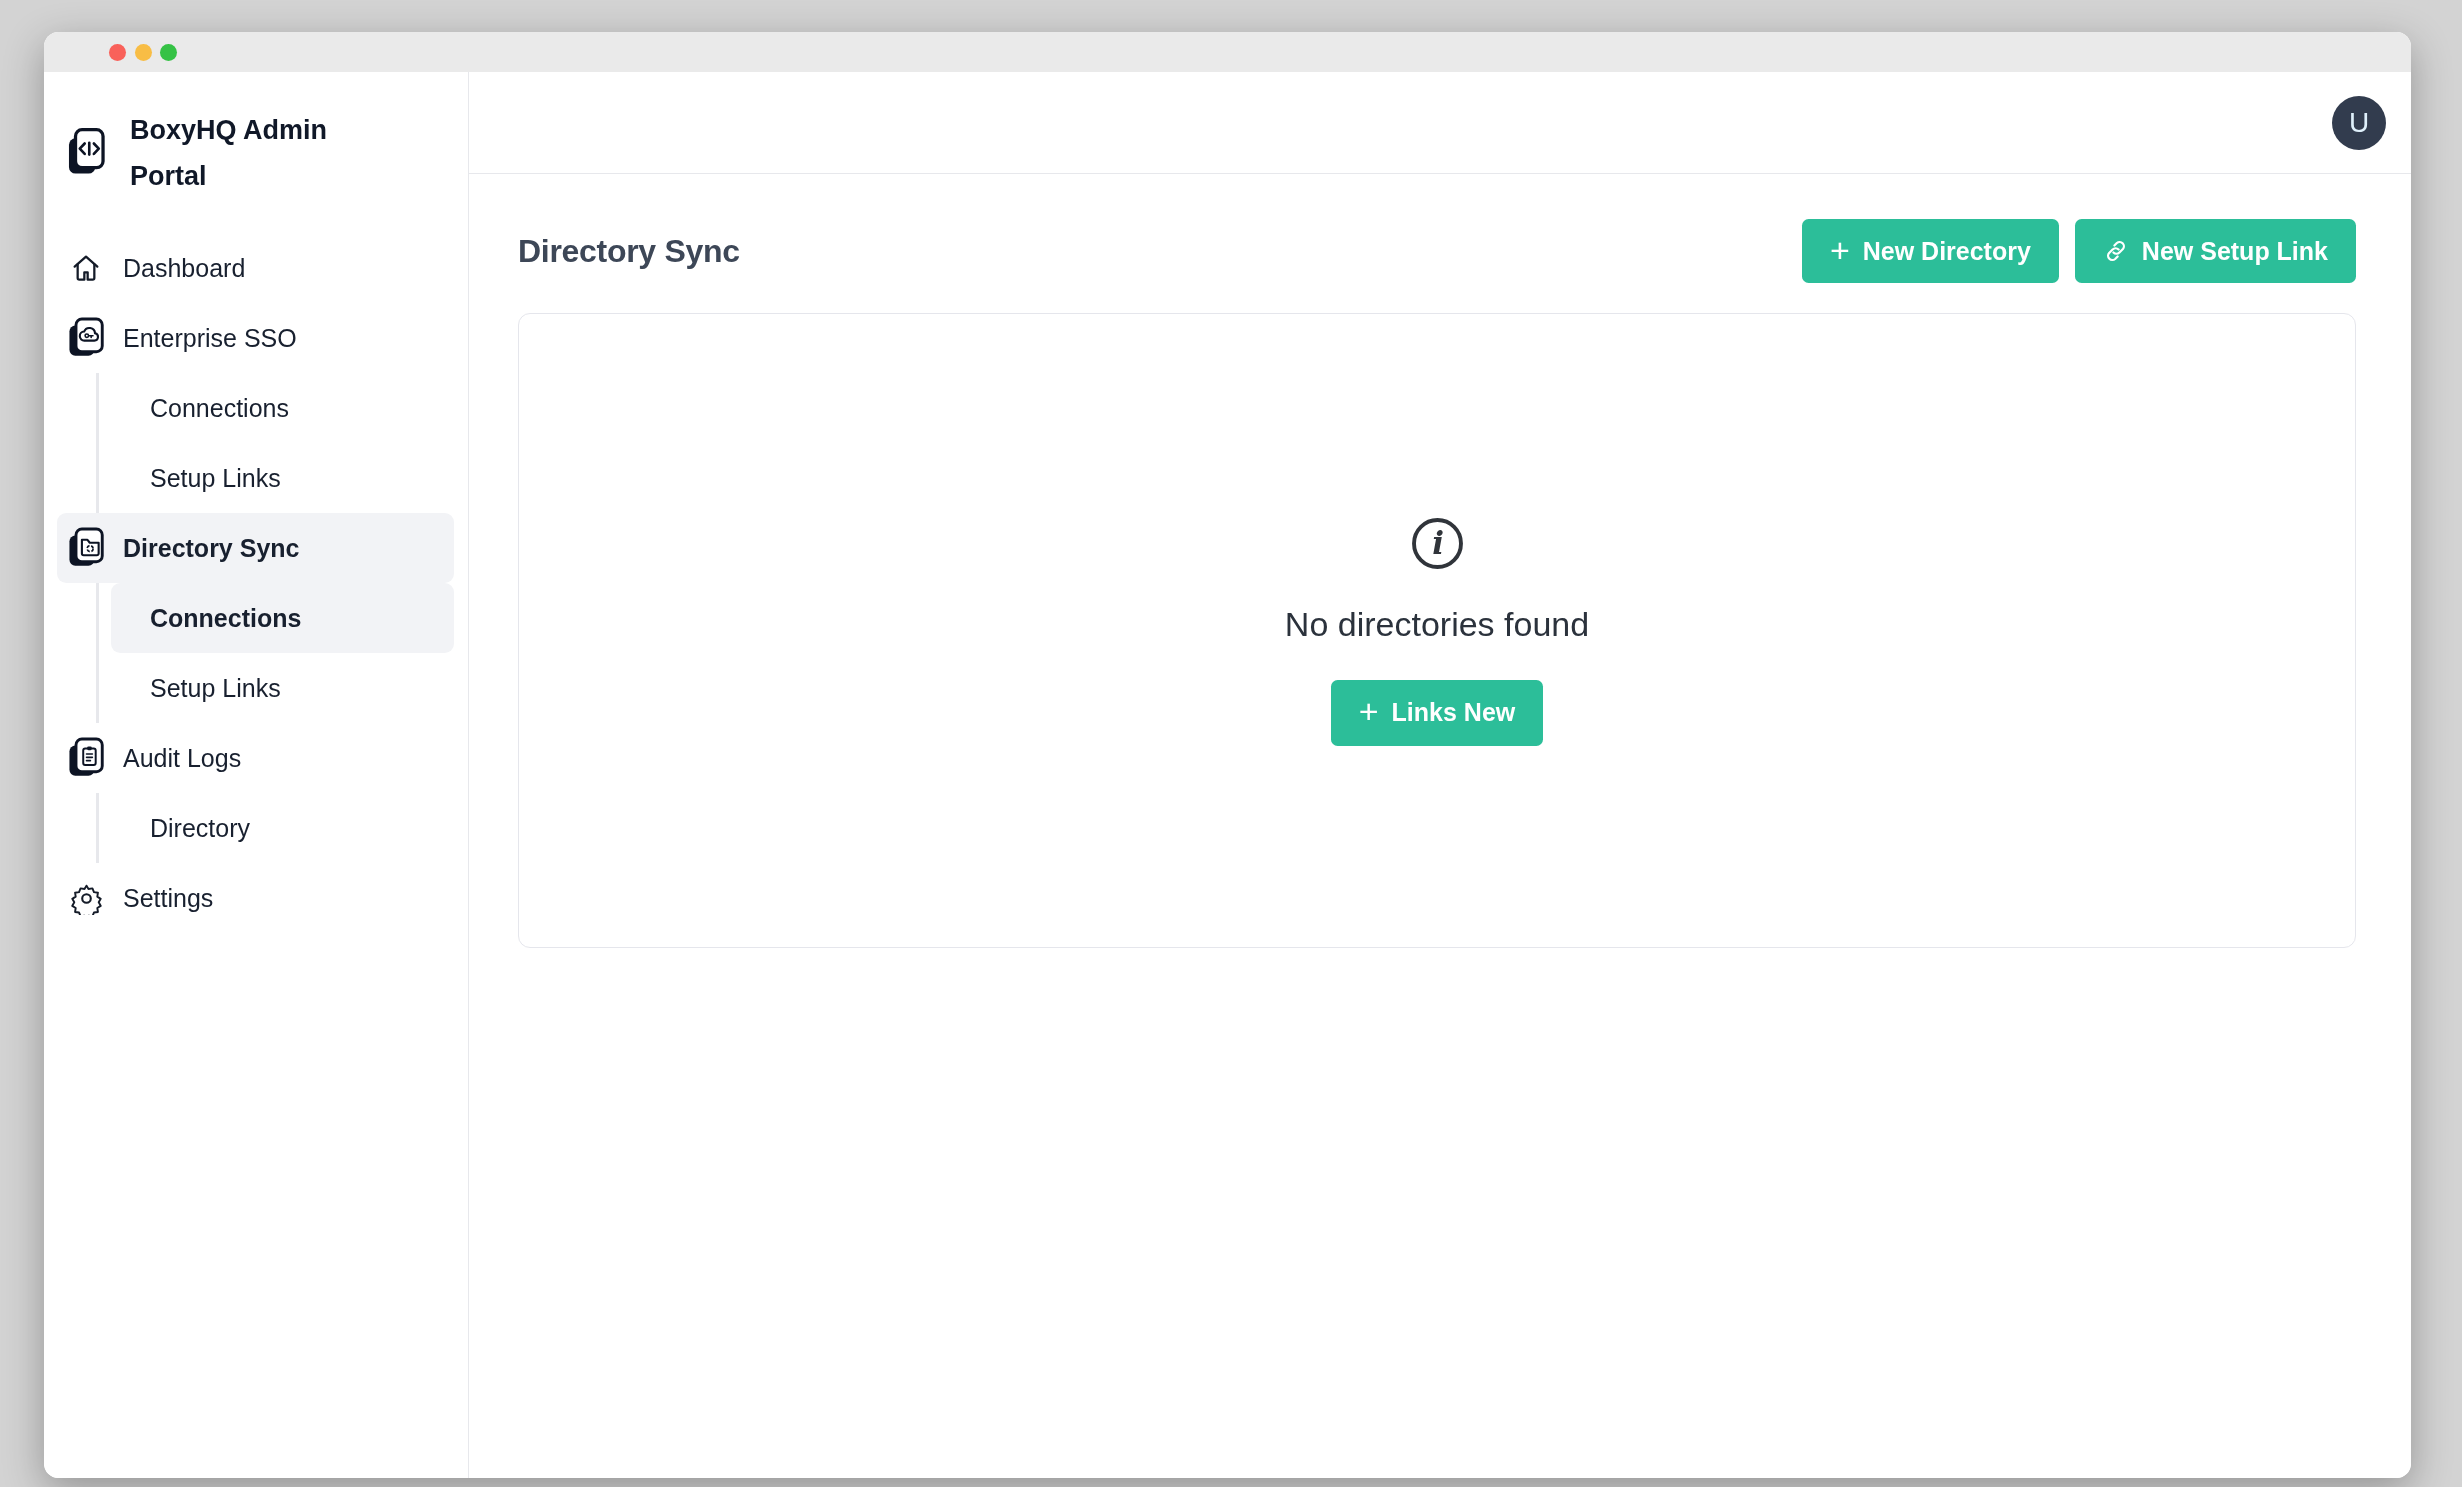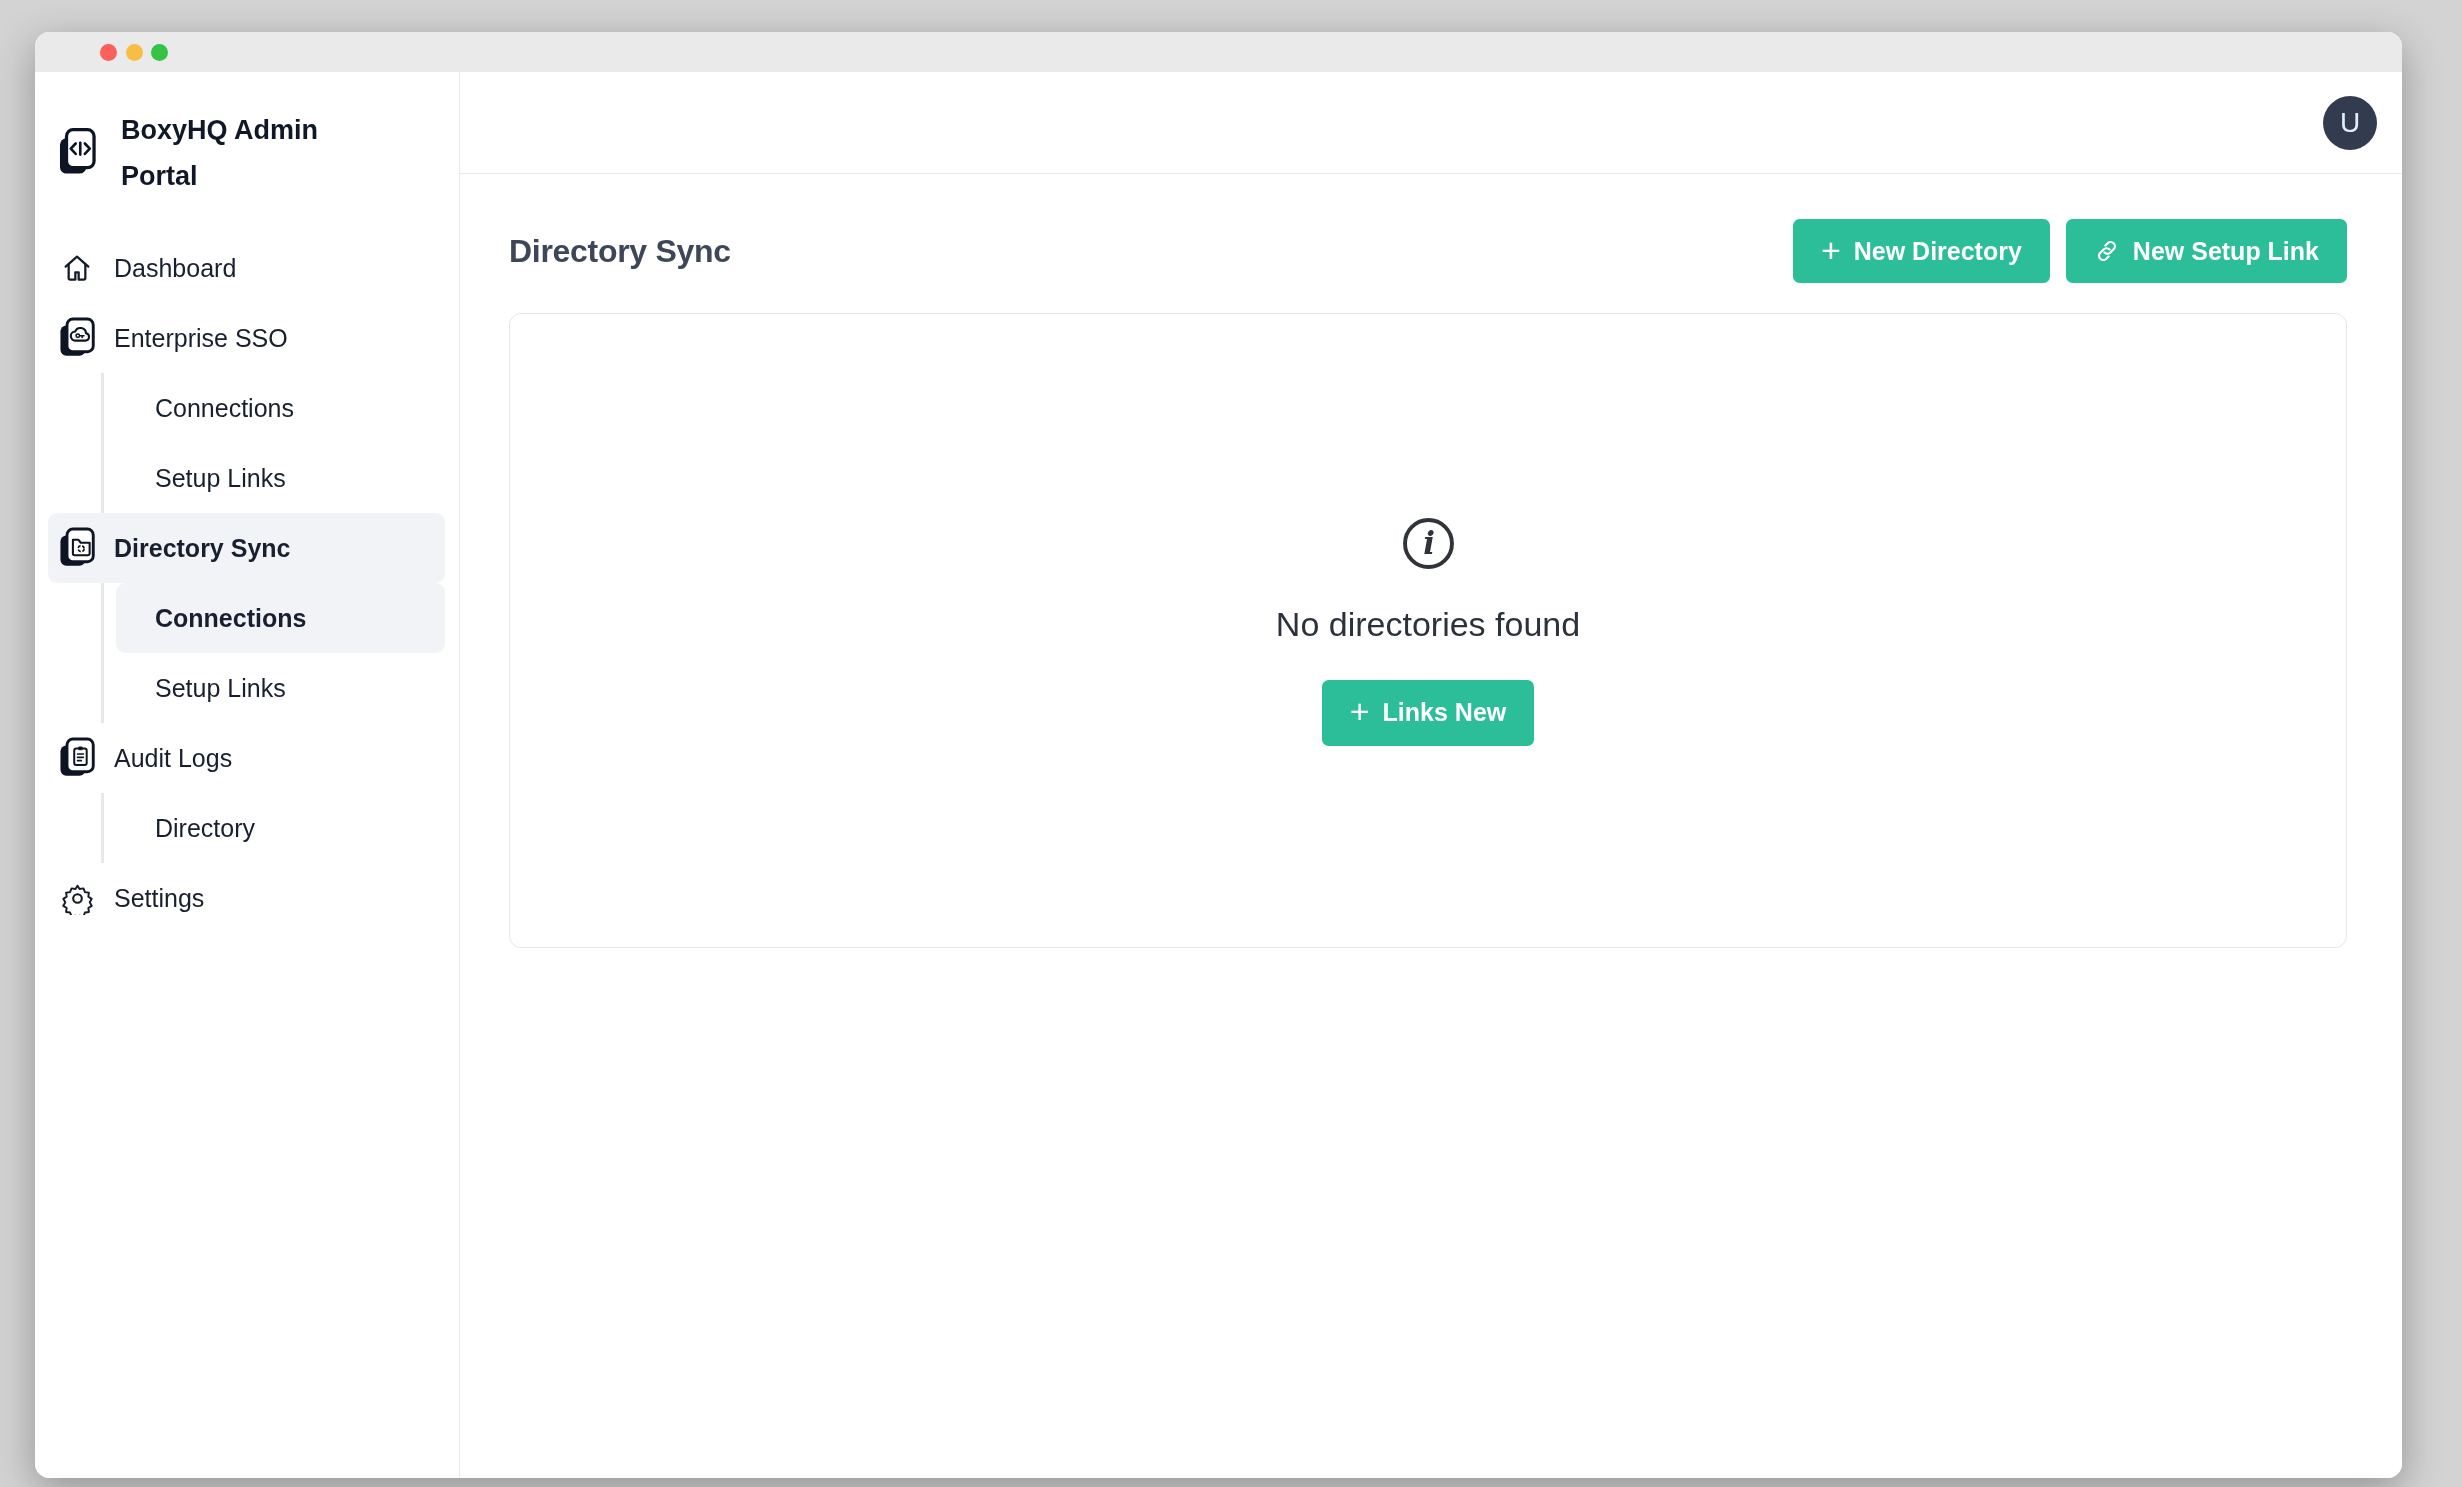--- a/index.html
+++ b/index.html
@@ -6,42 +6,42 @@
     --desktop-bg:#d3d3d3; --titlebar-bg:#eaeaea; --tl-red:#f9615a; --tl-yellow:#f8bd45;
     --tl-green:#35c245; --accent:#2cbe99; --border:#e7e8ec; --card-border:#e5e6ec;
     --active-bg:#f2f3f6; --heading-color:#3d4757; --nav-text:#18202f; --message-color:#2b323c;
     --avatar-bg:#323c4e; --avatar-text:#dff0fb; --logo-text:#101828; --ink:#0d1424;
   }
   *{box-sizing:border-box;}
   html,body{margin:0;padding:0;}
   body{width:2462px;height:1488px;background:var(--desktop-bg);
        font-family:"Liberation Sans",sans-serif;overflow:hidden;position:relative;}
 
-  .window{position:absolute;left:35px;top:32px;width:2367px;height:1446px;background:#fff;
+  .window{position:absolute;left:44px;top:32px;width:2367px;height:1446px;background:#fff;
           border-radius:14.5px;overflow:hidden;box-shadow:0 12px 40px rgba(0,0,0,.30);}
 
   .titlebar{height:40px;background:var(--titlebar-bg);display:flex;align-items:center;
             padding-left:65px;gap:8.6px;}
   .dot{width:17px;height:17px;border-radius:50%;}
   .dot.red{background:var(--tl-red);}
   .dot.yellow{background:var(--tl-yellow);}
   .dot.green{background:var(--tl-green);}
 
   .app{display:flex;height:calc(100% - 40px);}
 
   
   .sidebar{width:425px;min-width:425px;background:#fff;border-right:1.3px solid var(--border);
            padding-top:35px;}
   .logo-row{display:flex;align-items:center;gap:25px;margin:0 13px 34px 23px;}
   .logo-title{font-size:27px;font-weight:700;color:var(--logo-text);line-height:46px;}
   .nav-row{height:70px;display:flex;align-items:center;margin:0 14.5px 0 12.5px;border-radius:9.2px;
            padding-left:10.5px;gap:18px;font-size:25px;color:var(--nav-text);cursor:pointer;}
   .nav-row.active{background:var(--active-bg);font-weight:700;}
   .icon-slot{width:38px;min-width:38px;display:flex;justify-content:center;align-items:center;}
-  .subgroup{margin-left:66px;border-left:3.3px solid var(--border);}
+  .subgroup{margin-left:52px;border-left:3.3px solid var(--border);}
   .sub-row{height:70px;display:flex;align-items:center;margin:0 14.5px 0 0;padding-left:51px;
            font-size:25px;color:var(--nav-text);border-radius:9.2px;cursor:pointer;}
   .sub-row.active{background:var(--active-bg);font-weight:700;margin-left:12px;padding-left:39px;}
 
   
   .main{flex:1;display:flex;flex-direction:column;background:#fff;}
   .topbar{height:102px;min-height:102px;border-bottom:1.3px solid var(--border);display:flex;
           align-items:center;justify-content:flex-end;padding-right:25px;}
   .avatar{width:54px;height:54px;border-radius:50%;background:var(--avatar-bg);
           color:var(--avatar-text);display:flex;align-items:center;justify-content:center;

